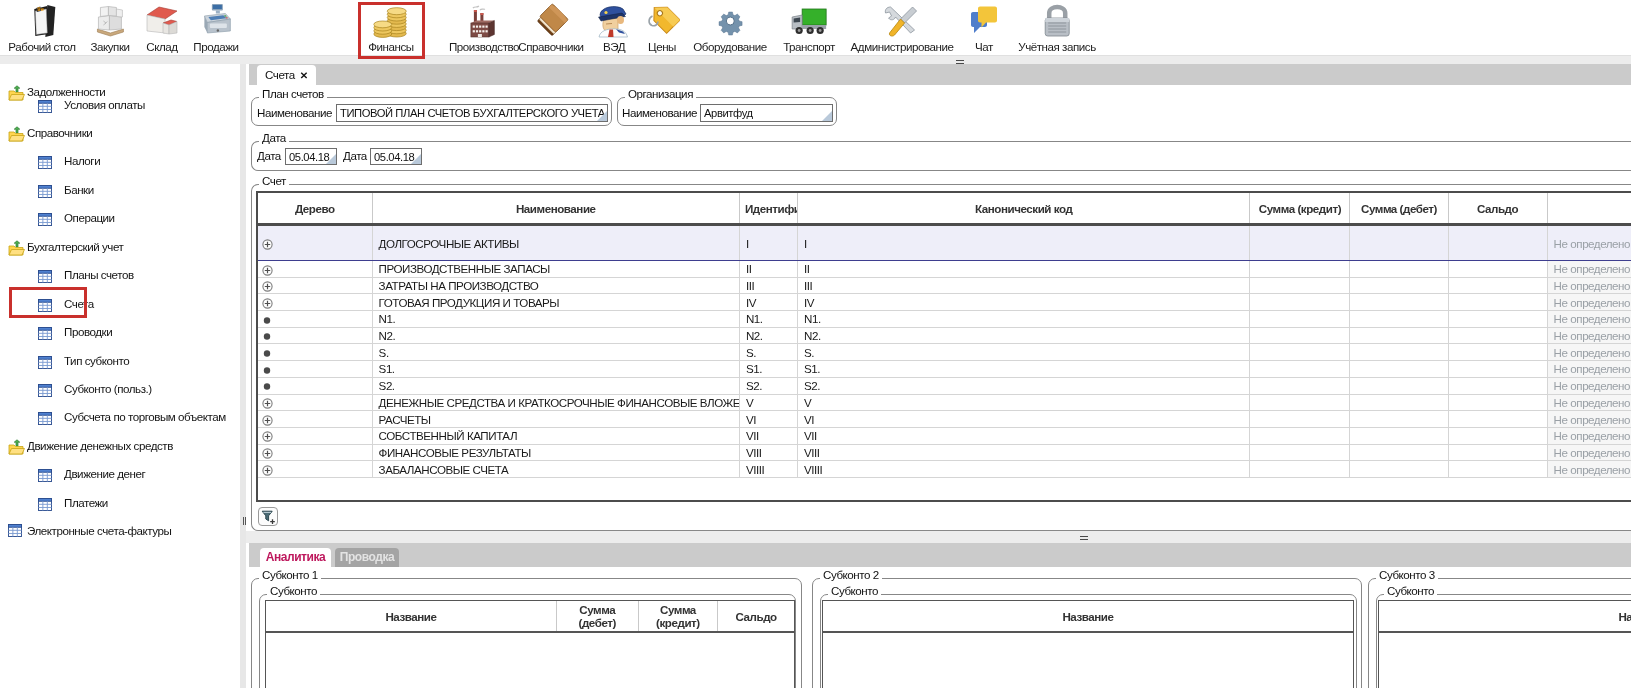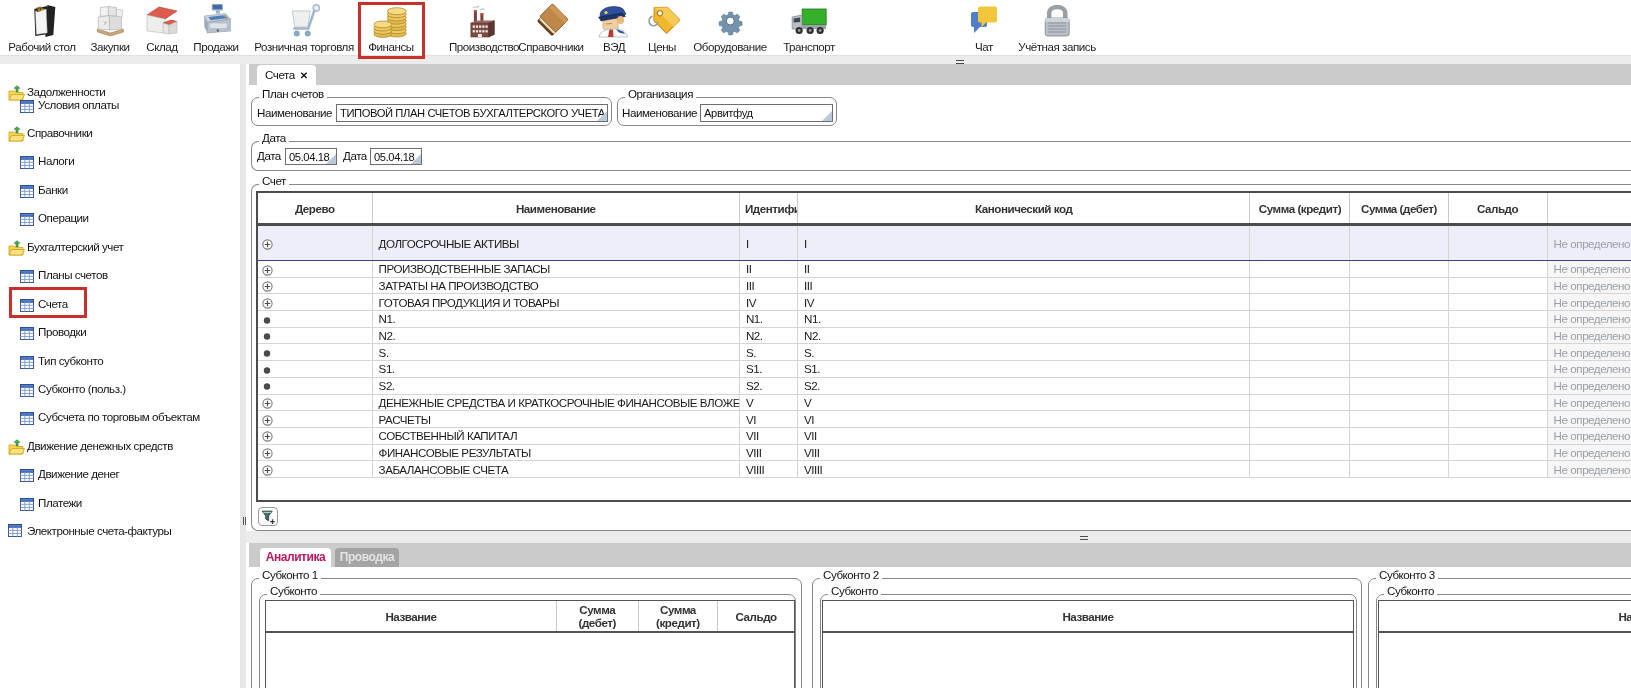--- a/index.html
+++ b/index.html
@@ -24,21 +24,21 @@
   border-left:1.5px solid #555; border-right:1.5px solid #555; }
 
 
 #sidebar { position:absolute; left:0; top:64px; width:240px; height:624px; background:#fff; }
 .trow { position:absolute; height:18px; line-height:18px; font-size:11.6px; letter-spacing:-0.45px; color:#141414; white-space:nowrap; }
 .trow svg { position:absolute; top:2px; }
 .trow.lv1 svg { top:4px !important; }
 .trow.lv0 { left:8px; }
 .trow.lv0 svg { left:0; }
 .trow.lv0 .t { margin-left:19px; }
-.trow.lv1 { left:20px; }
+.trow.lv1 { left:38px;padding-left:8px; }
 .trow.lv1 svg { left:0; }
 .trow.lv1 .t { margin-left:18px; }
 #schbox { position:absolute; left:9px; top:287px; width:78px; height:31px; border:3px solid #c9302c; }
 
 
 #tabstrip1 { position:absolute; left:249px; top:64px; width:1382px; height:21px; background:#cbcbcb; }
 #tab-scheta { position:absolute; left:257px; top:65px; width:59px; height:20px; background:#fff;
   border-radius:4px 4px 0 0; font-size:11.6px; letter-spacing:-0.45px; color:#111; line-height:20px; padding-left:8px; }
 #tab-scheta .x { font-weight:bold; font-size:10px; margin-left:5px; }
 
@@ -140,32 +140,20 @@
           <path d="M9 14 L24 12.2 L27 15.2 L11.5 17.2 Z" fill="#4f7fb5"></path>
           <path d="M24.5 12.5 L26.5 12.2 L27.5 13.5 L25.5 13.8 Z" fill="#48a048"></path>
           <path d="M26 14.5 L28 14.2 L28.6 15.2 L26.6 15.5 Z" fill="#c04040"></path>
           <path d="M8 19.5 L31 16 L31 28 L8 30 Z" fill="#b8c2cc" stroke="#8a9aa8" stroke-width="0.6"></path>
           <path d="M5 13 L8 19.5 L8 30 L5 24 Z" fill="#9aa8b5"></path>
           <rect x="10.5" y="20.5" width="17" height="4.5" rx="1" fill="#dde3e9"></rect>
           <circle cx="18.5" cy="27.5" r="1.2" fill="#666"></circle>
         </svg>
       </div>
       <div class="lbl">Продажи</div>
-    </div>
-    <div class="titem" style="left:304px; transform:translateX(-50%);">
-      <div class="iw">
-        <svg width="34" height="36" viewBox="0 0 34 36">
-<circle cx="29" cy="5" r="3.2" fill="#e8edf2" stroke="#a8bcd0" stroke-width="1.4"></circle>
-<path d="M5 8 L23 8 L20.5 24 L7.5 24 Z" fill="#efefef" stroke="#c2cdd8" stroke-width="1"></path>
-<path d="M27.5 6.5 L21 25.5 L6 25.5" fill="none" stroke="#9fb6cc" stroke-width="2.6"></path>
-<circle cx="9.5" cy="30.5" r="3" fill="#8aa8c4"></circle>
-<circle cx="20.5" cy="30.5" r="3" fill="#8aa8c4"></circle>
-</svg>
-      </div>
-      <div class="lbl">Розничная торговля</div>
     </div>
     <div class="titem" style="left:391px; transform:translateX(-50%);">
       <div class="iw">
         <svg width="36" height="36" viewBox="0 0 36 36">
 <g stroke="#a8821e" stroke-width="0.7">
 <ellipse cx="23.5" cy="30.5" rx="9.5" ry="3.5" fill="#e3b94e"></ellipse>
             <ellipse cx="23.5" cy="27.3" rx="9.5" ry="3.5" fill="#edc75f"></ellipse>
 <ellipse cx="23.5" cy="24.1" rx="9.5" ry="3.5" fill="#e3b94e"></ellipse>
             <ellipse cx="23.5" cy="20.9" rx="9.5" ry="3.5" fill="#edc75f"></ellipse>
 <ellipse cx="23.5" cy="17.7" rx="9.5" ry="3.5" fill="#e3b94e"></ellipse>
@@ -270,20 +258,30 @@
           <circle cx="9" cy="27.5" r="3.6" fill="#2e2e2e"></circle>
           <circle cx="9" cy="27.5" r="1.4" fill="#999"></circle>
           <circle cx="20" cy="27.5" r="3.6" fill="#2e2e2e"></circle>
           <circle cx="20" cy="27.5" r="1.4" fill="#999"></circle>
           <circle cx="30" cy="27.5" r="3.6" fill="#2e2e2e"></circle>
           <circle cx="30" cy="27.5" r="1.4" fill="#999"></circle>
         </svg>
       </div>
       <div class="lbl">Транспорт</div>
     </div>
+    <div class="titem" style="left:902px; transform:translateX(-50%);">
+      <div class="iw">
+        <svg width="38" height="36" viewBox="0 0 38 36">
+          <path d="M8 4 C4 4 2 7 3 10 L7 9 L9 13 L6 15 C8 18 12 17 13 14 L28 30 L32 27 Z" fill="#d5d9dd" stroke="#8d969e" stroke-width="0.8"></path>
+          <path d="M30 4 L34 8 L22 20 L18 16 Z" fill="#c8cdd2" stroke="#8d969e" stroke-width="0.8"></path>
+          <path d="M18 16 L22 20 L12 32 C10 34 6 33 7 30 Z" fill="#f0b429" stroke="#b8860b" stroke-width="0.8"></path>
+        </svg>
+      </div>
+      <div class="lbl">Администрирование</div>
+    </div>
     <div class="titem" style="left:984px; transform:translateX(-50%);">
       <div class="iw">
         <svg width="36" height="36" viewBox="0 0 36 36">
 <path d="M5 11 C5 9.9 5.9 9 7 9 L19 9 C20.1 9 21 9.9 21 11 L21 22 C21 23.1 20.1 24 19 24 L14 24 L8 30 L8 24 L7 24 C5.9 24 5 23.1 5 22 Z" fill="#4f7ecb"></path>
 <path d="M12 5.5 C12 4.4 12.9 3.5 14 3.5 L29 3.5 C30.1 3.5 31 4.4 31 5.5 L31 17.5 C31 18.6 30.1 19.5 29 19.5 L20 19.5 L15.5 24.5 L15.5 19.5 L14 19.5 C12.9 19.5 12 18.6 12 17.5 Z" fill="#f3c53a"></path>
 </svg>
       </div>
       <div class="lbl">Чат</div>
     </div>
     <div class="titem" style="left:1057px; transform:translateX(-50%);">

